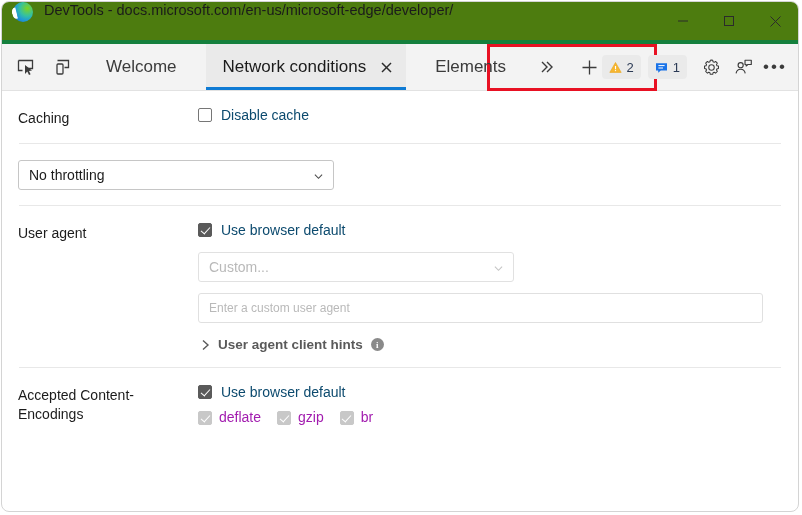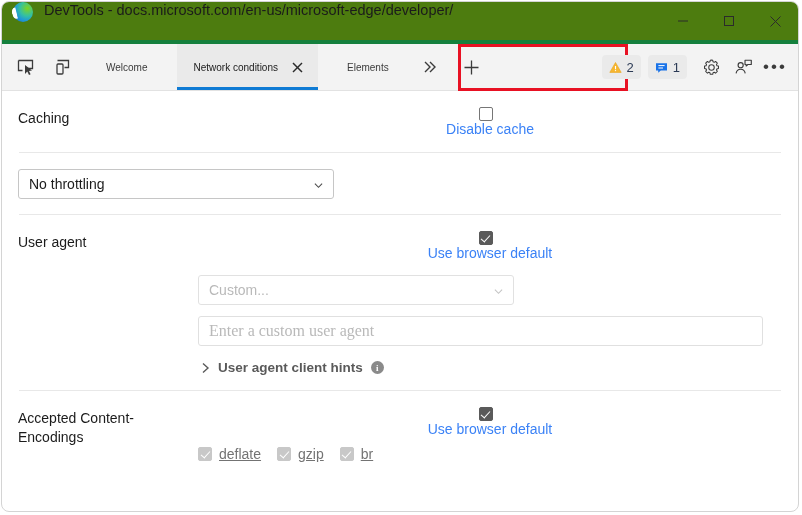--- a/index.html
+++ b/index.html
@@ -108,21 +108,21 @@
     flex: none;
   }
   #inspect-btn { margin-left: 9px; }
   #device-btn  { margin-left: 6px; }
 
   .tab {
     height: 46px;
     display: flex;
     align-items: center;
     padding: 0 17px;
-    font-size: 10px;
+    font-size: 17px;
     color: #3b3b3b;
     white-space: nowrap;
     box-sizing: border-box;
     position: relative;
   }
   .tab.spaced { margin-left: 12px; }
   .tab.active {
     background: #eaeaea;
     color: #1b1b1b;
     padding-right: 10px;
@@ -220,22 +220,21 @@
   .divider {
     height: 1px;
     background: #e8e8e8;
     margin: 0 1px;
   }
 
   .cb-line {
     display: flex;
     align-items: center;
     font-size: 14px;
-    color: #3b82f6;
-    flex-direction: column;
+    color: #0c4a6e;
   }
   .cb {
     width: 14px; height: 14px;
     box-sizing: border-box;
     border: 1px solid #767676;
     border-radius: 2px;
     background: #ffffff;
     margin-right: 9px;
     flex: none;
     position: relative;
@@ -284,23 +283,22 @@
   .textinput {
     width: 565px;
     height: 30px;
     border: 1px solid #e0e0e0;
     border-radius: 3px;
     background: #ffffff;
     display: flex;
     align-items: center;
     padding: 0 10px;
     box-sizing: border-box;
-    font-size: 16px;
+    font-size: 12px;
     color: #b9b9b9;
-    font-family: Liberation Serif, serif;
   }
 
   .expander {
     display: flex;
     align-items: center;
     font-size: 13.5px;
     font-weight: bold;
     color: #5a5a5a;
   }
   .expander .caret {
@@ -323,21 +321,21 @@
     margin-left: 8px;
     font-family: "Liberation Serif", serif;
   }
 
   .enc-sub {
     display: flex;
     align-items: center;
     margin-top: 9px;
     font-size: 14px;
   }
-  .enc-item { display: flex; align-items: center; margin-right: 16px; color: #737373; text-decoration: underline; }
+  .enc-item { display: flex; align-items: flex-end; margin-right: 16px; color: #a21caf; }
   .enc-item .cb { margin-right: 7px; }
 
   .mt10 { margin-top: 11px; }
   .mt14 { margin-top: 14px; }
 </style>
 </head>
 <body>
 
 <div class="window">
 

